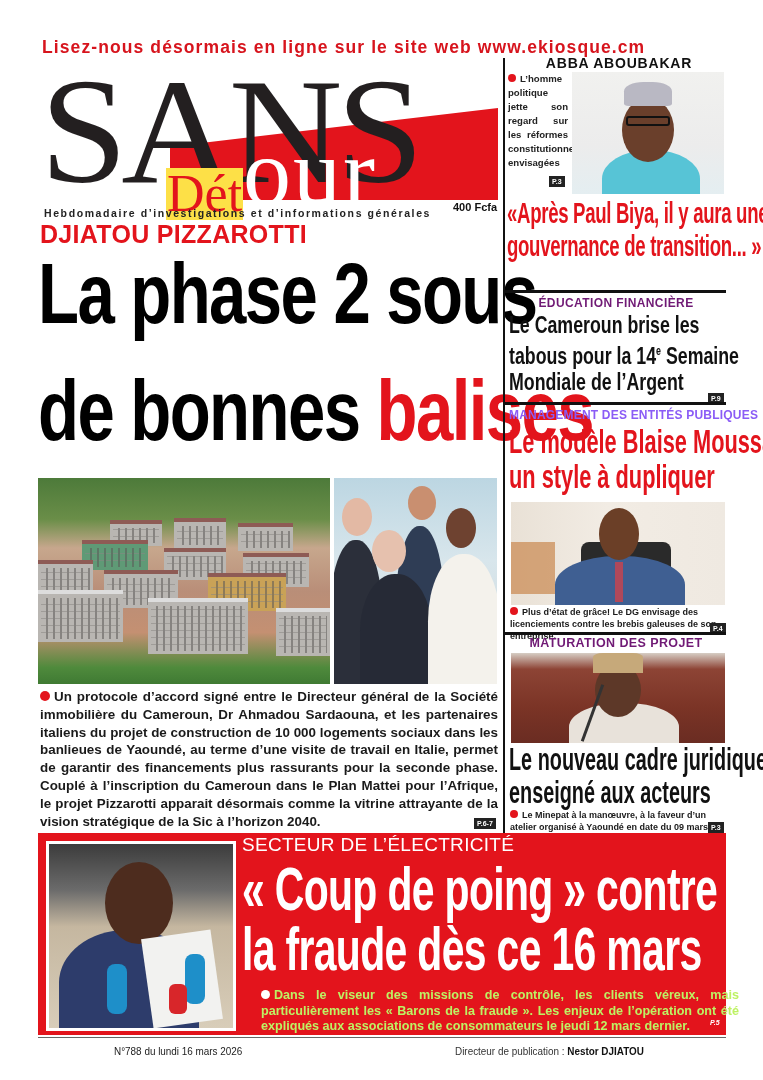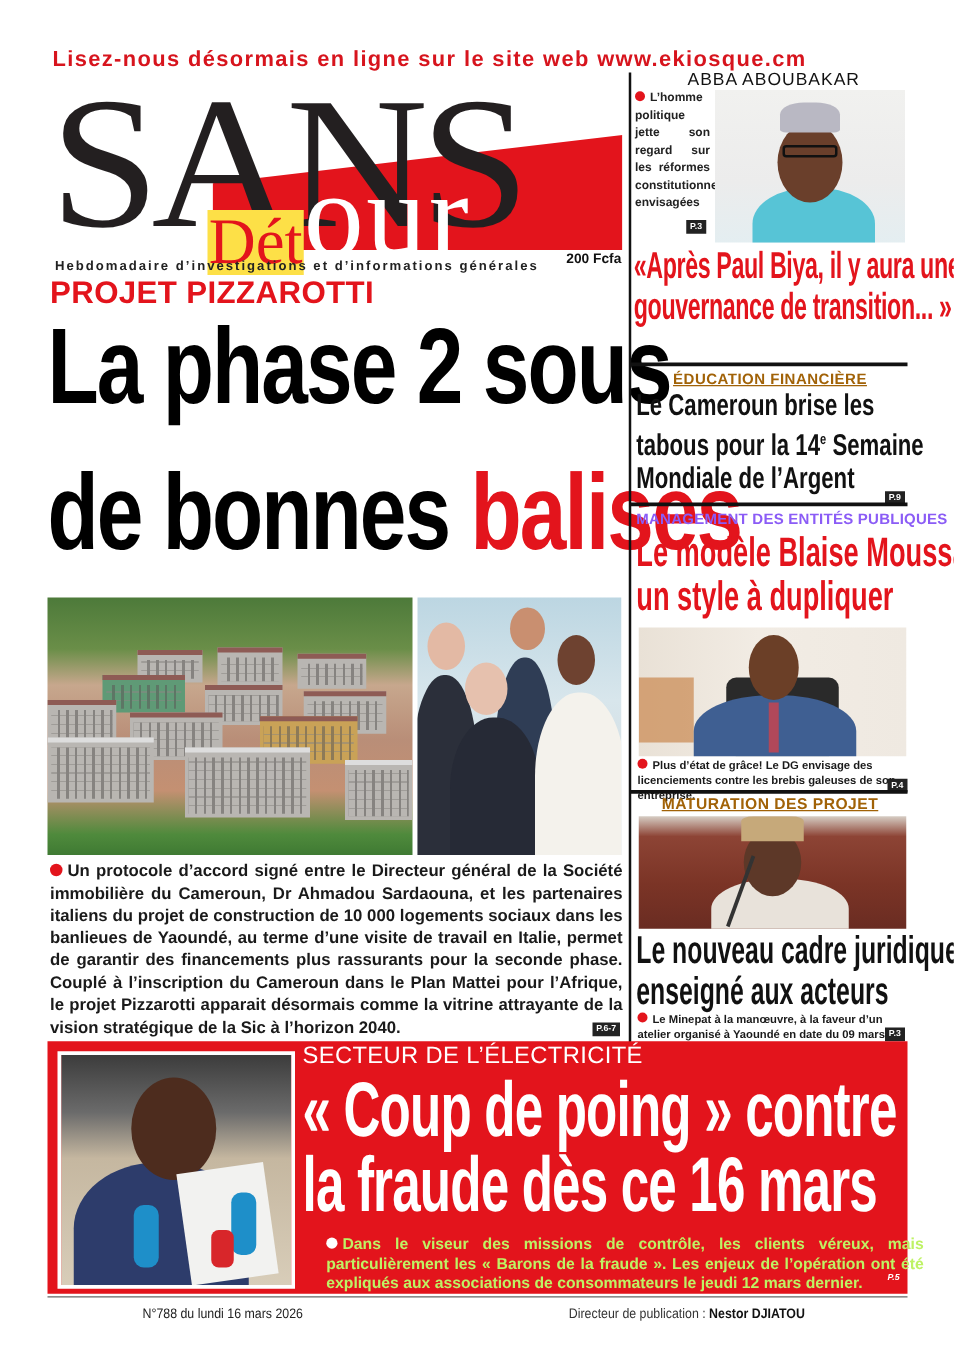--- a/index.html
+++ b/index.html
@@ -40,27 +40,27 @@
 
   
   #lead-body { left: 40px; top: 688px; width: 458px; font-size: 13.4px; line-height: 17.8px; color: #1a1a1a; text-align: justify; font-weight: 700; font-family: "Liberation Sans Narrow", "Liberation Sans", sans-serif; }
   .dot { display: inline-block; width: 10px; height: 10px; border-radius: 50%; background: #e3141c; margin-right: 4px; vertical-align: 0; }
   .pref { display: inline-block; background: #222; color: #fff; font-size: 7px; font-weight: 700; padding: 1px 3px; line-height: 9px; }
   #lead-pref { left: 474px; top: 818px; }
 
   
   #right-rule { left: 503px; top: 58px; width: 2px; height: 778px; background: #111; }
   .hrule { position: absolute; height: 3px; background: #111; }
-  #abba-name { left: 514px; top: 55px; width: 210px; text-align: center; font-size: 14px; font-weight: 400; letter-spacing: 0.8px; }
+  #abba-name { left: 514px; top: 55px; width: 210px; text-align: center; font-size: 14px; font-weight: 700; letter-spacing: 0.8px; }
   #abba-desc { left: 508px; top: 72px; width: 60px; font-size: 9.6px; line-height: 14px; font-weight: 700; color: #222; text-align: justify; font-family: "Liberation Sans Narrow", "Liberation Sans", sans-serif; }
   #abba-pref { left: 549px; top: 176px; }
   #photo-abba { left: 572px; top: 72px; width: 152px; height: 122px; background: linear-gradient(180deg, #f1f1ef 0%, #ececec 60%, #e4eef1 100%); }
   #abba-quote { left: 507px; top: 196px; font-size: 30px; line-height: 33px; color: #e3141c; transform: scaleX(0.62); letter-spacing: -0.5px; }
 
-  .section-label { position: absolute; text-align: center; font-weight: 700; color: #a16207; white-space: nowrap; text-decoration: underline; }
+  .section-label { position: absolute; text-align: center; font-weight: 700; color: #701a75; white-space: nowrap; }
   #edu-label { left: 508px; top: 296px; width: 216px; font-size: 12px; letter-spacing: 0.4px; }
   #edu-title { left: 509px; top: 312px; font-size: 24px; line-height: 26px; color: #111; transform: scaleX(0.74); }
   #edu-title sup { font-size: 12px; }
   #edu-pref { left: 708px; top: 393px; }
 
   #mgmt-label { left: 509px; top: 408px; font-size: 12px; letter-spacing: 0.2px; color: #8b5cf6; font-weight: 700; white-space: nowrap; }
   #mgmt-title { left: 509px; top: 424px; font-size: 33px; line-height: 35px; color: #e3141c; transform: scaleX(0.66); }
   #photo-moussa { left: 511px; top: 502px; width: 214px; height: 103px; background: linear-gradient(90deg, #e9e1d6 0%, #f2ece4 45%, #efe9e1 100%); }
   #mgmt-caption { left: 510px; top: 606px; width: 216px; font-size: 9px; line-height: 12px; font-weight: 700; color: #1a1a1a; font-family: "Liberation Sans Narrow", "Liberation Sans", sans-serif; }
   #mgmt-pref { left: 710px; top: 623px; }
@@ -90,23 +90,23 @@
 <body>
 
 <div id="banner" class="abs">Lisez-nous désormais en ligne sur le site web www.ekiosque.cm</div>
 
 <div id="masthead" class="abs">
   <div id="mast-red" class="abs"></div>
   <div id="mast-sans" class="abs">SANS</div>
   <div id="mast-detour" class="abs"><span id="mast-det">Dét</span><span id="mast-our">our</span></div>
 </div>
 <div id="tagline" class="abs">Hebdomadaire d’investigations et d’informations générales</div>
-<div id="price" class="abs cond">200 Fcfa</div>
-
-<div id="kicker-main" class="abs cond">PROJET PIZZAROTTI</div>
+<div id="price" class="abs cond">400 Fcfa</div>
+
+<div id="kicker-main" class="abs cond">DJIATOU PIZZAROTTI</div>
 <div id="headline-1" class="abs cond">La phase 2 sous</div>
 <div id="headline-2" class="abs cond"><span>de bonnes </span><span class="red">balises</span></div>
 
 <div id="photo-construction" class="abs photo">
   <div class="bldg" style="left:72px;top:42px;width:52px;height:26px;"></div>
   <div class="bldg" style="left:136px;top:40px;width:52px;height:30px;"></div>
   <div class="bldg" style="left:200px;top:45px;width:55px;height:28px;"></div>
   <div class="bldg" style="left:44px;top:62px;width:66px;height:30px;background:#5f9a76;"></div>
   <div class="bldg" style="left:126px;top:70px;width:62px;height:32px;"></div>
   <div class="bldg" style="left:205px;top:75px;width:66px;height:34px;"></div>

